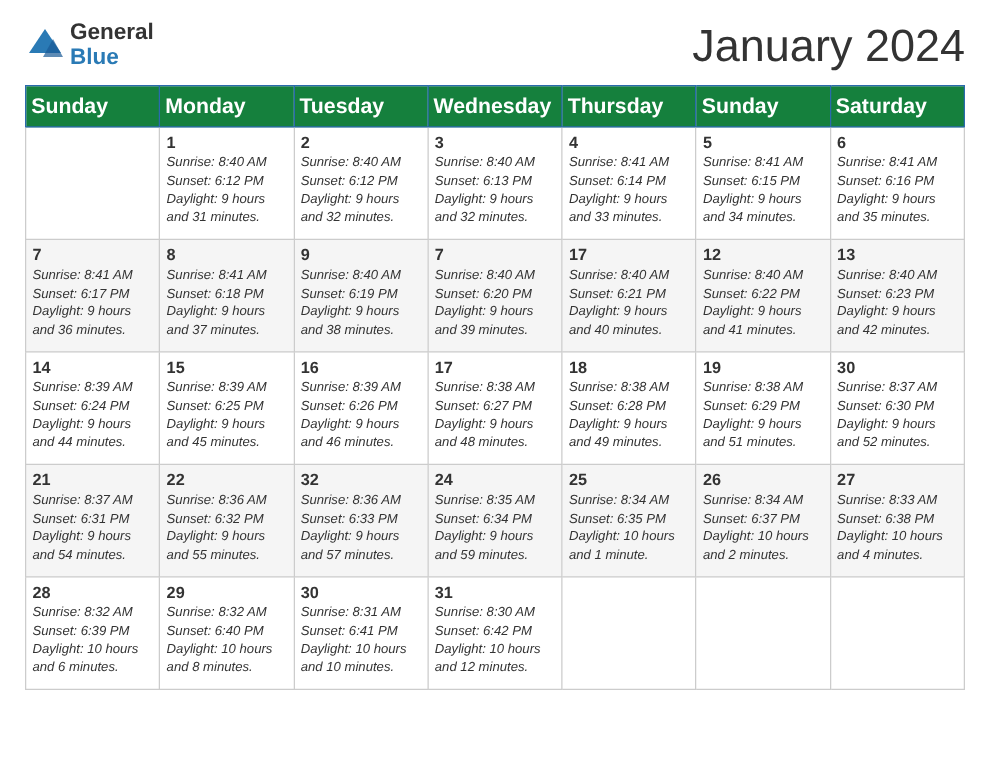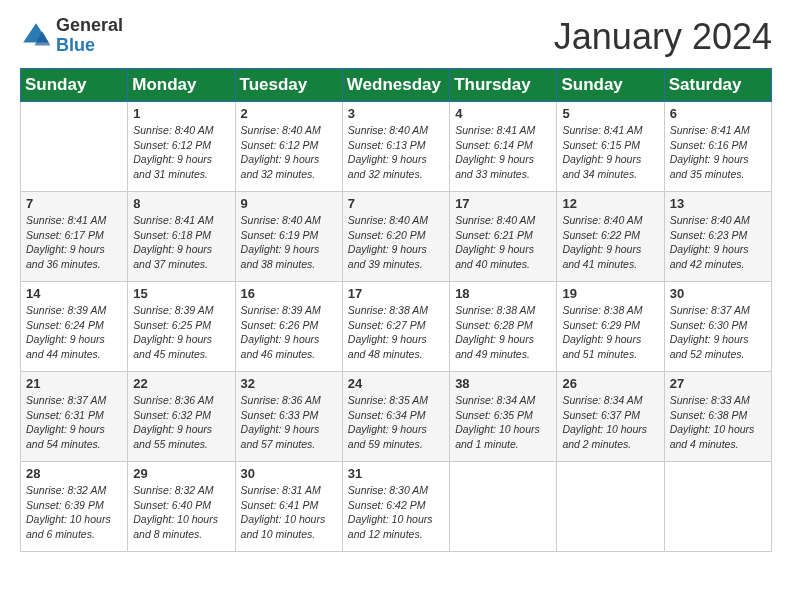--- a/index.html
+++ b/index.html
@@ -231,21 +231,21 @@
         </td>
         <td>
           <div class="day-number">32</div>
           <div class="day-info">Sunrise: 8:36 AM<br>Sunset: 6:33 PM<br>Daylight: 9 hours and 57 minutes.</div>
         </td>
         <td>
           <div class="day-number">24</div>
           <div class="day-info">Sunrise: 8:35 AM<br>Sunset: 6:34 PM<br>Daylight: 9 hours and 59 minutes.</div>
         </td>
         <td>
-          <div class="day-number">38</div>
+          <div class="day-number">25</div>
           <div class="day-info">Sunrise: 8:34 AM<br>Sunset: 6:35 PM<br>Daylight: 10 hours and 1 minute.</div>
         </td>
         <td>
           <div class="day-number">26</div>
           <div class="day-info">Sunrise: 8:34 AM<br>Sunset: 6:37 PM<br>Daylight: 10 hours and 2 minutes.</div>
         </td>
         <td>
           <div class="day-number">27</div>
           <div class="day-info">Sunrise: 8:33 AM<br>Sunset: 6:38 PM<br>Daylight: 10 hours and 4 minutes.</div>
         </td>

